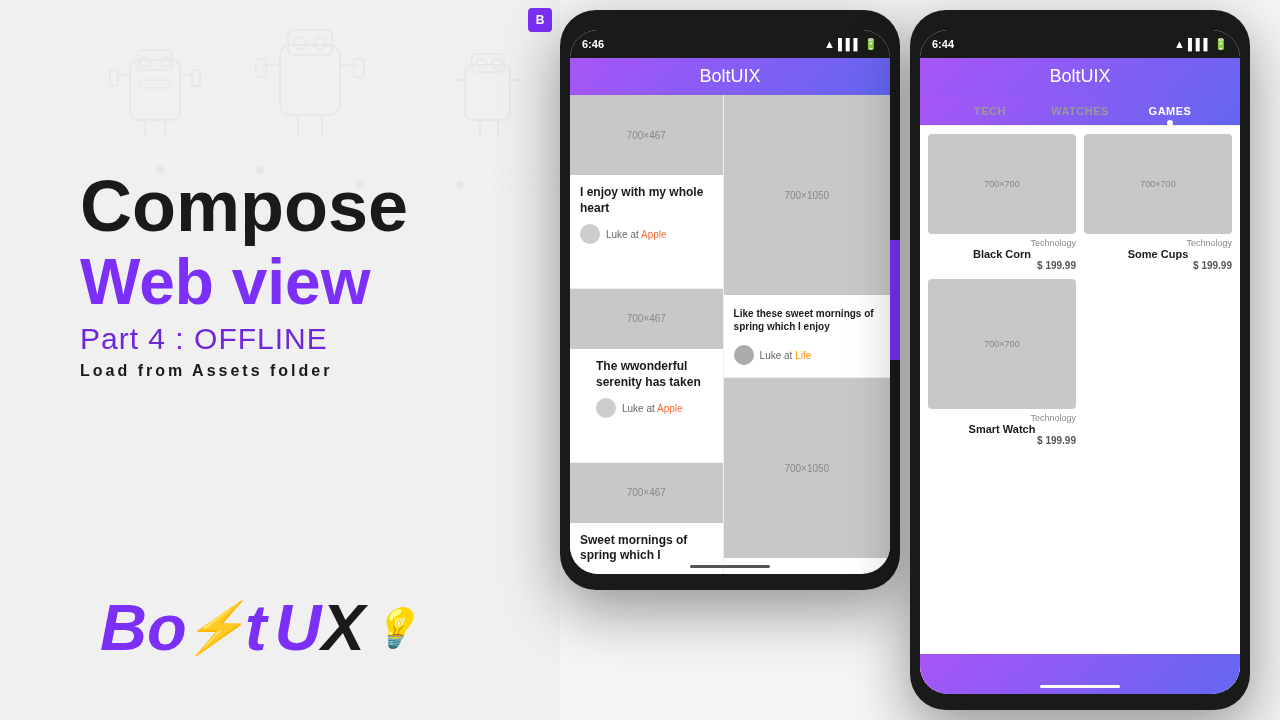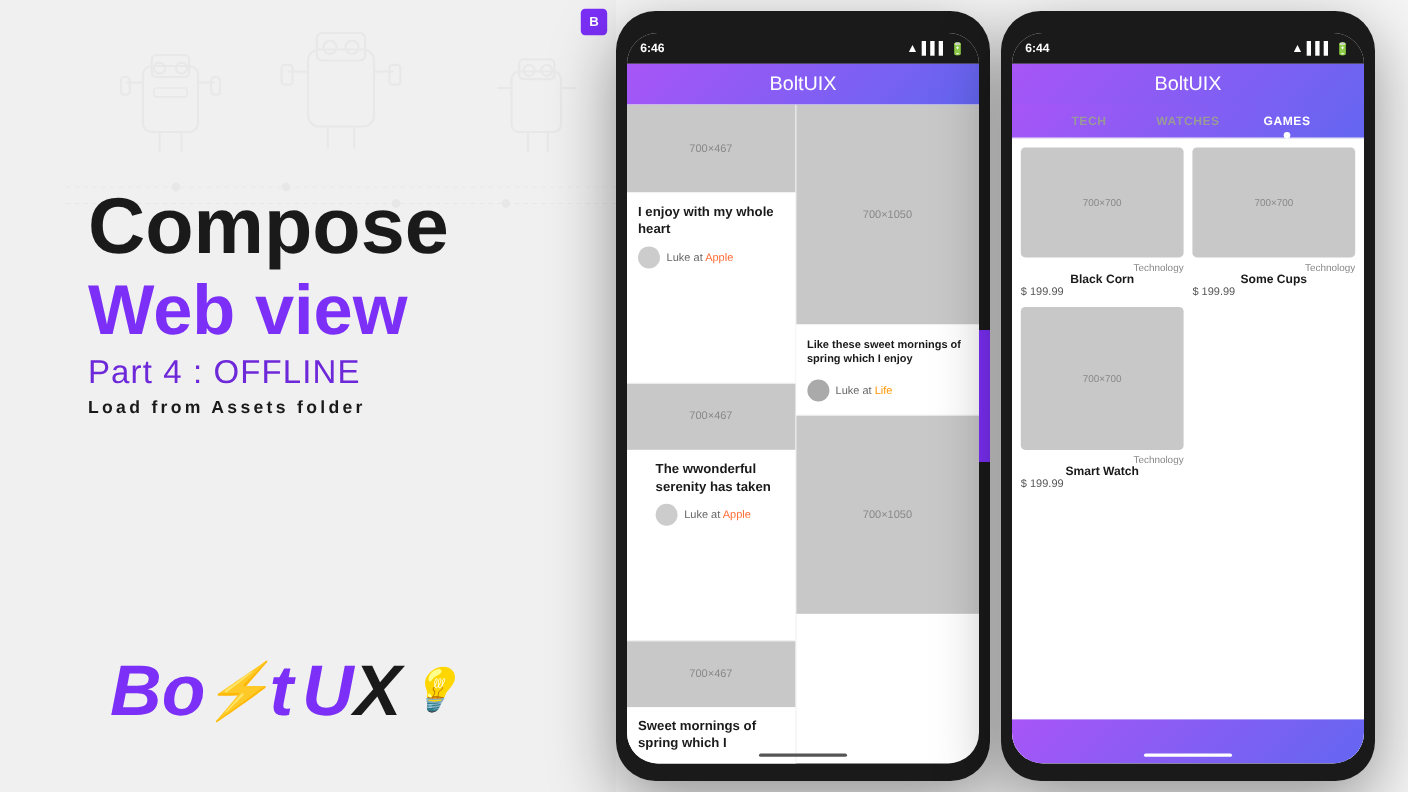--- a/index.html
+++ b/index.html
@@ -80,21 +80,21 @@
       position: absolute;
       background: white;
       overflow: hidden;
     }
 
     
     .phone-1 {
       left: 20px;
       top: 10px;
       width: 340px;
-      height: 700px;
+      height: 580px;
     }
 
     .phone-1 .phone-screen {
       top: 20px;
       left: 10px;
       right: 10px;
       bottom: 16px;
       border-radius: 28px;
     }
 
@@ -267,21 +267,22 @@
     .shop-item-name {
       font-size: 11px;
       font-weight: 700;
       color: #1a1a1a;
       text-align: center;
     }
 
     .shop-item-price {
       font-size: 10px;
       color: #555;
-      text-align: left;
+      text-align: right;
+      font-weight: bold;
     }
 
     
     .purple-accent {
       position: absolute;
       right: -15px;
       top: 50%;
       transform: translateY(-50%);
       width: 30px;
       height: 120px;

